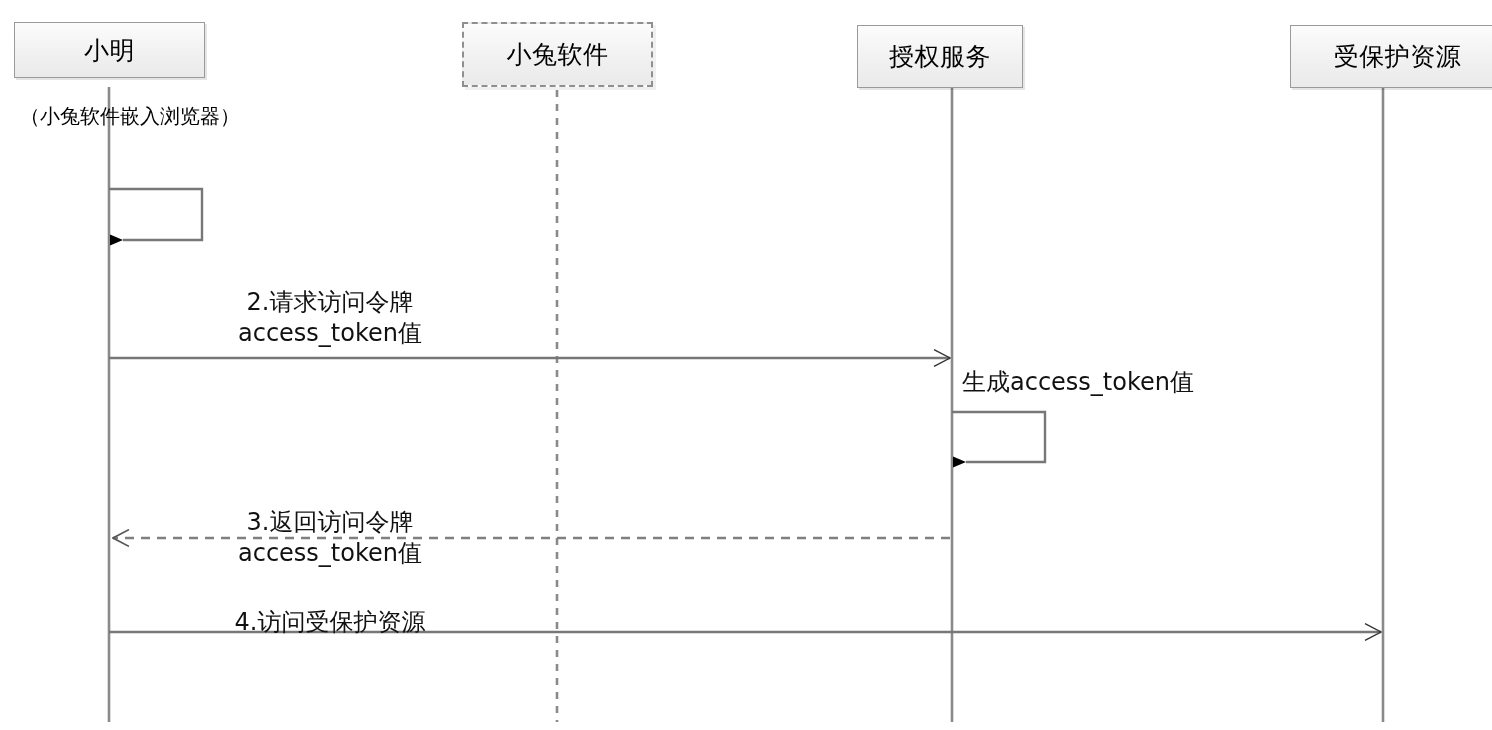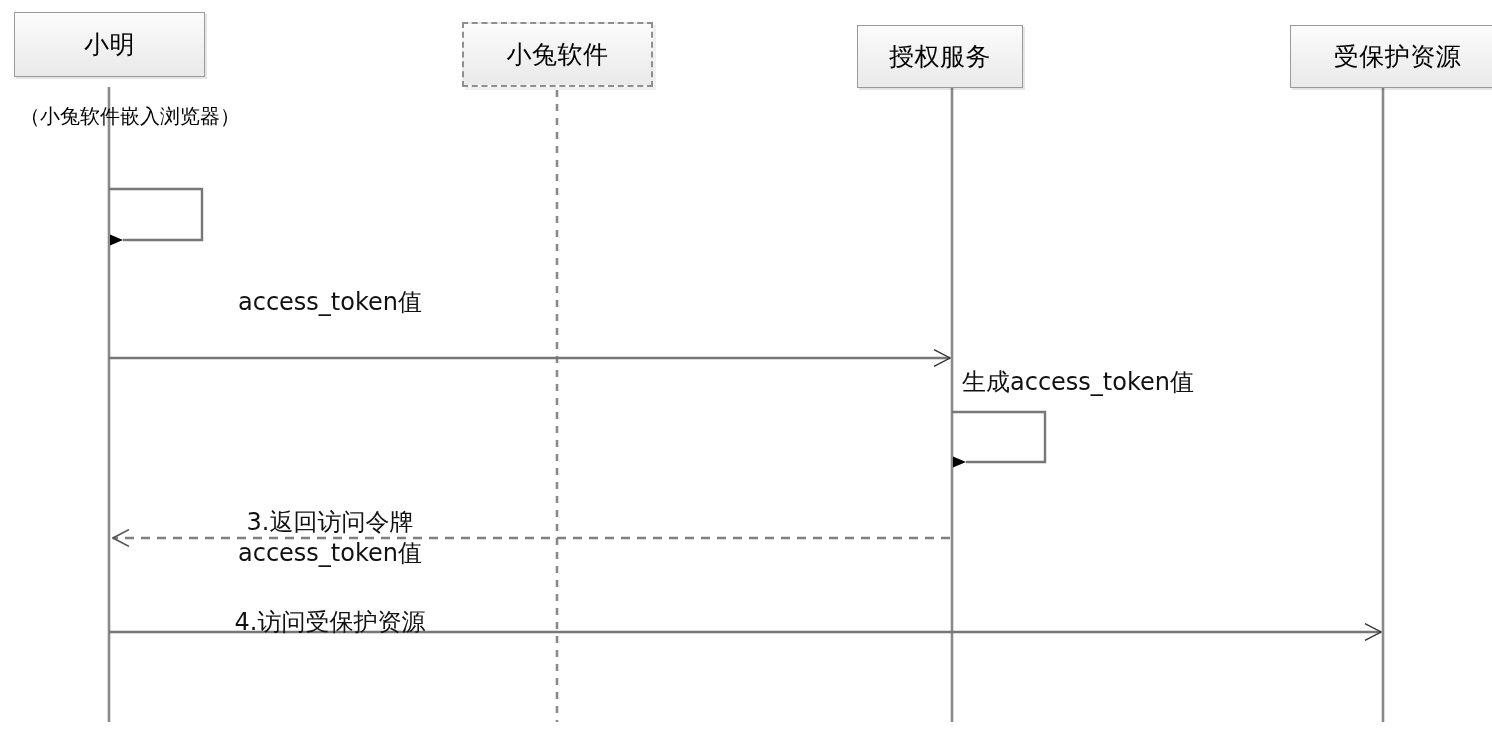--- a/index.html
+++ b/index.html
@@ -104,40 +104,41 @@
 
     <g>
       <line x1="950" y1="538" x2="113" y2="538" stroke="#808080" stroke-width="2.6" stroke-dasharray="9 7" marker-end="url(#arrow-open-left)"></line>
     </g>
 
     <g>
       <line x1="109" y1="632" x2="1381" y2="632" stroke="#777777" stroke-width="2.6" marker-end="url(#arrow-open-right)"></line>
     </g>
   </svg>
 
-  <div class="participant-box" style="left:14px; top:12px; width:191px; height:65px;">
+  <div class="participant-box" style="left:14px; top:22px; width:191px; height:56px;">
     <span class="participant-label">小明</span>
   </div>
 
   <div class="participant-box dashed" style="left:462px; top:22px; width:191px; height:65px;">
     <span class="participant-label">小兔软件</span>
   </div>
 
   <div class="participant-box" style="left:857px; top:25px; width:166px; height:63px;">
     <span class="participant-label">授权服务</span>
   </div>
 
   <div class="participant-box" style="left:1290px; top:25px; width:215px; height:63px;">
     <span class="participant-label">受保护资源</span>
   </div>
 
   <div class="note-text" style="left:20px; top:106px;">（小兔软件嵌入浏览器）</div>
 
 
   <div class="msg-label" style="left:180px; top:287px; width:300px;">
+    <div>2.请求访问令牌</div>
     <div>access_token值</div>
   </div>
 
   <div class="msg-label left-anchored" style="left:962px; top:367px;">生成access_token值</div>
 
   <div class="msg-label" style="left:180px; top:459px; width:300px;margin-top:48px;">
     <div>3.返回访问令牌</div>
     <div>access_token值</div>
   </div>
 

